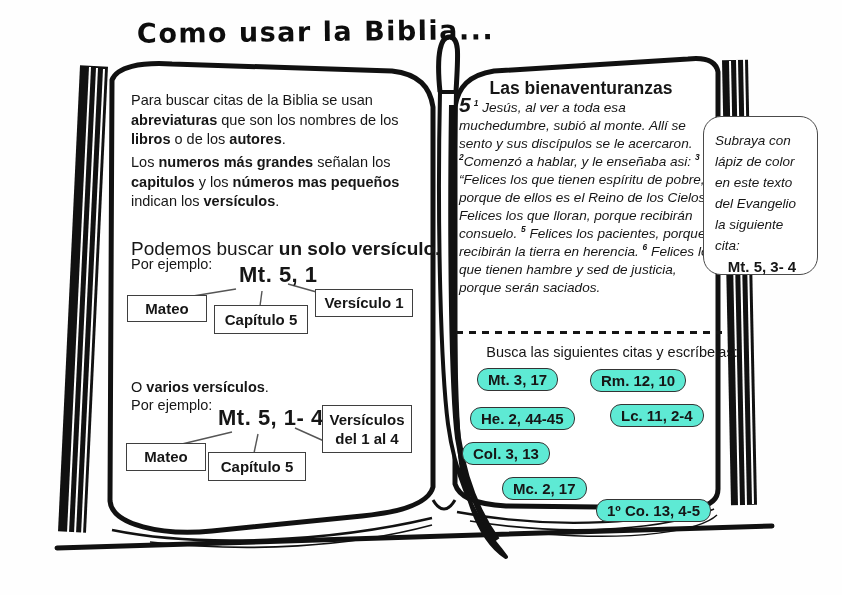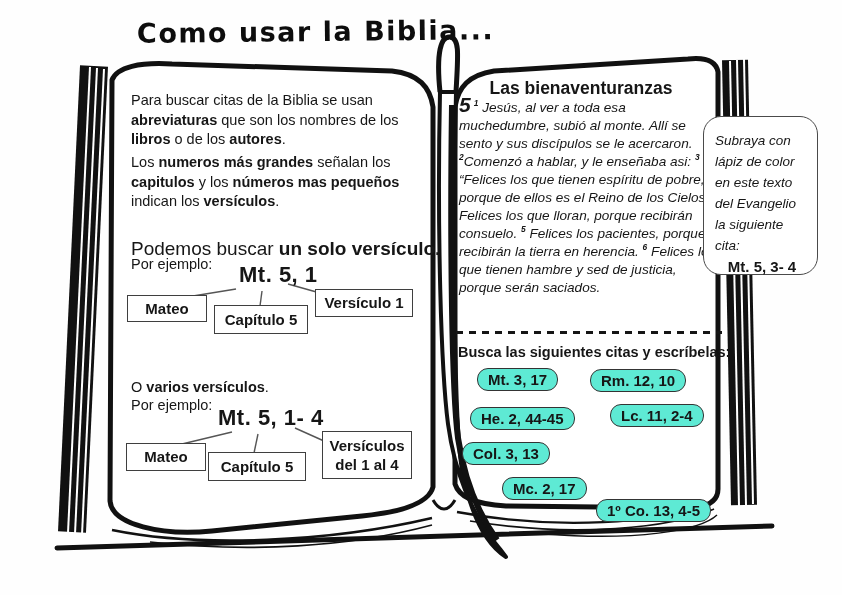--- a/index.html
+++ b/index.html
@@ -33,30 +33,30 @@
   .dbox{
     position:absolute;border:1.7px solid #3f3f3f;background:#fff;
     display:flex;align-items:center;justify-content:center;
     font-weight:700;font-size:15px;text-align:center;line-height:1.3;
   }
   .bx-m1{left:127px;top:295px;width:78px;height:25px;}
   .bx-c1{left:214px;top:305px;width:92px;height:27px;}
   .bx-v1{left:315px;top:289px;width:96px;height:26px;}
   .bx-m2{left:126px;top:443px;width:78px;height:26px;}
   .bx-c2{left:208px;top:452px;width:96px;height:27px;}
-  .bx-v2{left:322px;top:431px;width:88px;height:46px;}
+  .bx-v2{left:322px;top:405px;width:88px;height:46px;}
 
   
   .rp-head{left:455px;top:78px;width:252px;text-align:center;font-weight:700;font-size:17.5px;}
   .rp-pass{left:459px;top:96px;width:260px;font-size:13.6px;line-height:18px;font-style:italic;}
   .rp-pass sup{font-size:.62em;line-height:0;}
   .chapnum{font-style:italic;font-weight:700;font-size:21px;margin-right:3px;}
   .dashes{left:456px;top:331px;width:266px;height:3px;
     background:repeating-linear-gradient(90deg,#151515 0 7px,transparent 7px 13px);}
-  .busca{left:458px;top:344px;width:308px;font-weight:700;font-size:14.5px;}
+  .busca{left:458px;top:344px;width:308px;text-align:center;font-weight:400;font-size:14.5px;}
   .cite{
     position:absolute;border:1.6px solid #343434;border-radius:11px;background:#5eead4;
     padding:2px 10px;font-weight:700;font-size:15px;white-space:nowrap;
   }
   .c1{left:477px;top:368px;}
   .c2{left:590px;top:369px;}
   .c3{left:470px;top:407px;}
   .c4{left:610px;top:404px;}
   .c5{left:462px;top:442px;}
   .c6{left:566px;top:440px;}

